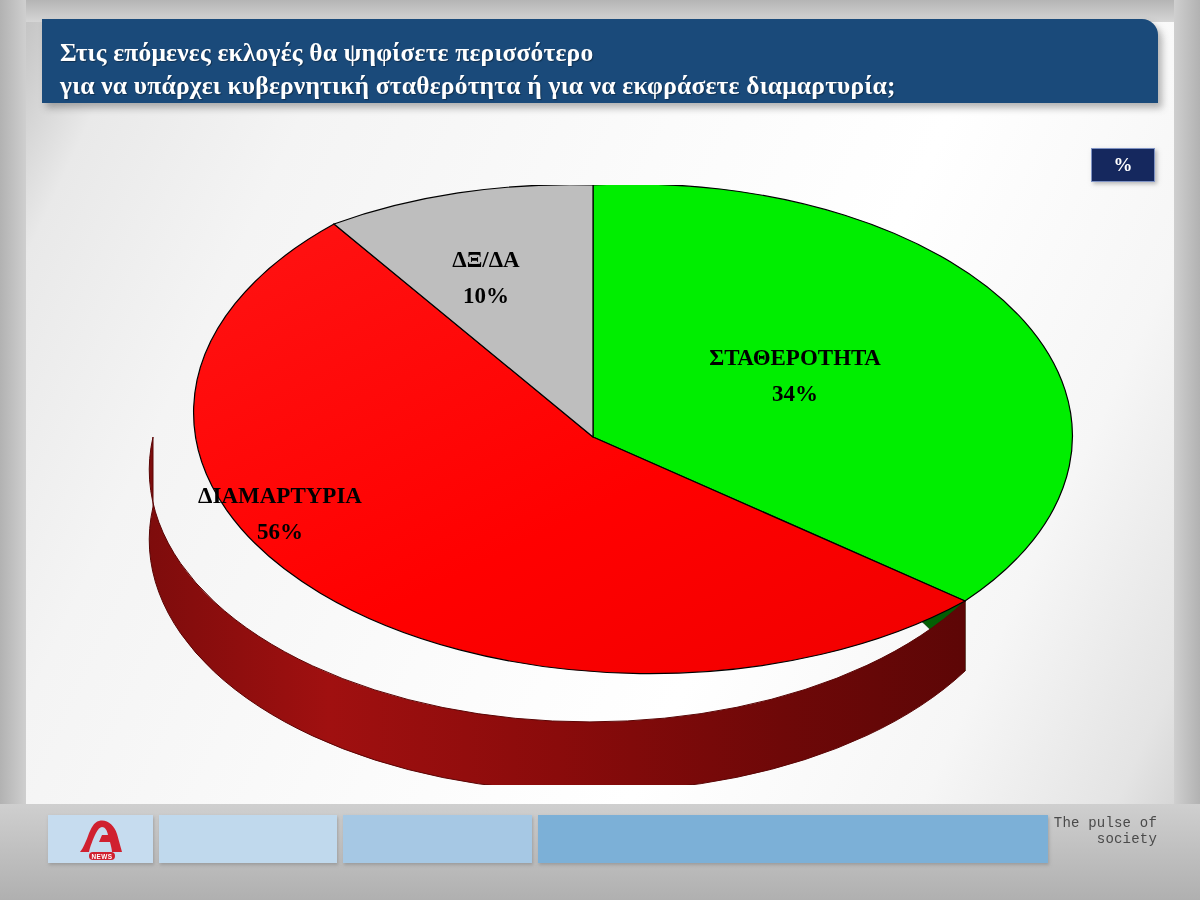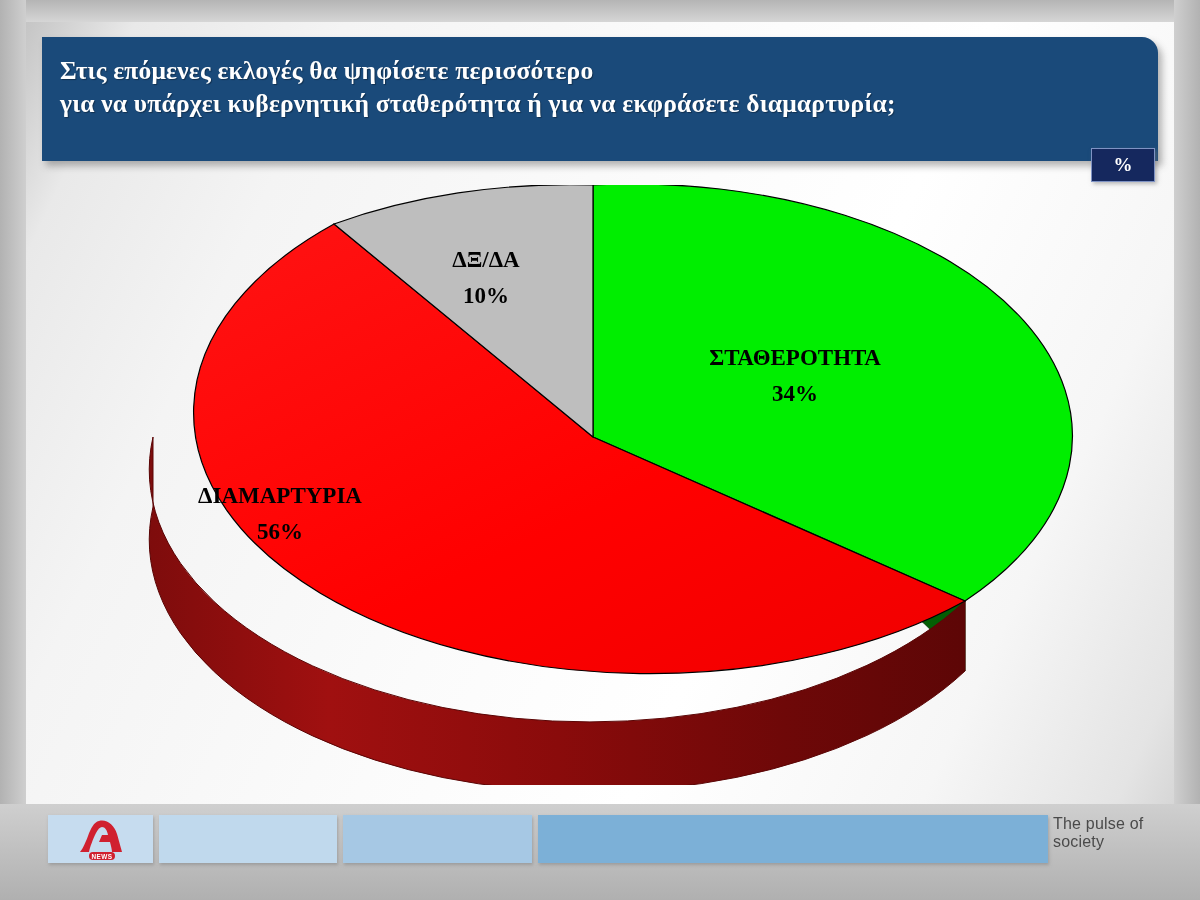--- a/index.html
+++ b/index.html
@@ -34,23 +34,23 @@
                   background: linear-gradient(270deg,#b2b2b2,#cfcfcf); }
   #frame-top    { left: 0;   top: 0;  width: 1200px; height: 22px;
                   background: linear-gradient(180deg,#b5b5b5,#d6d6d6); }
   #frame-bottom { left: 0;   bottom: 0; width: 1200px; height: 96px;
                   background: linear-gradient(180deg,#cfcfcf,#b0b0b0); }
 
   
   #title-banner {
     position: absolute;
     left: 42px;
-    top: 37px;
+    top: 19px;
     width: 1116px;
-    height: 124px;
+    height: 84px;
     background: #1a4a7a;
     border-top-right-radius: 16px;
     box-shadow: 4px 5px 7px rgba(90,90,90,0.45);
     box-sizing: border-box;
     padding: 17px 0 13px 18px;
   }
   #title-text {
     color: #ffffff;
     font-family: "Liberation Serif", serif;
     font-weight: bold;
@@ -151,24 +151,24 @@
   }
   #alco-word {
     color: #ffffff;
     font-family: "Liberation Serif", serif;
     font-size: 37px;
     line-height: 37px;
     letter-spacing: 0.5px;
   }
   #alco-tag {
     margin-top: 3px;
-    text-align: left;
+    text-align: right;
     color: #4a4a4a;
-    font-family: Liberation Sans, sans-serif;
-    font-size: 16px;
+    font-family: Liberation Mono, monospace;
+    font-size: 14px;
     letter-spacing: 0.2px;
   }
 </style>
 </head>
 <body>
 
 <div id="slide">
 
   <div id="frame-top"></div>
   <div id="frame-left"></div>

